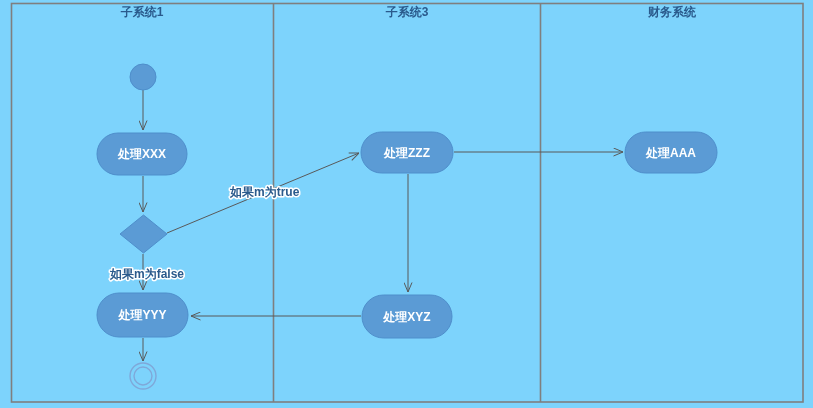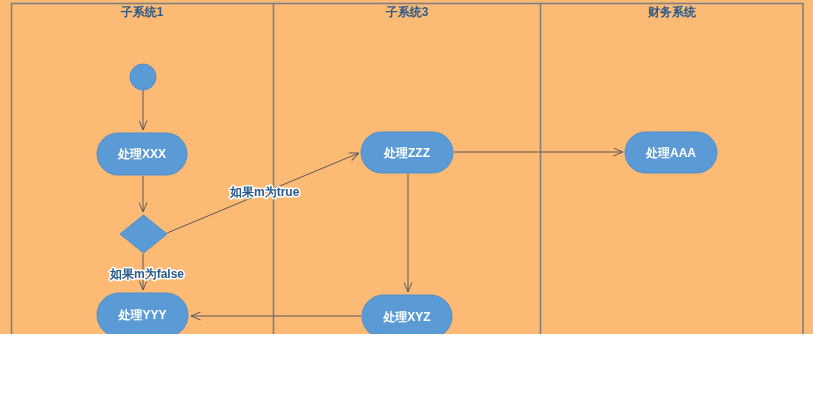--- a/index.html
+++ b/index.html
@@ -1,20 +1,20 @@
 <!DOCTYPE html>
 <html><head>
 <meta charset="utf-8">
 <style>
   html, body { margin: 0; padding: 0; background: #ffffff; }
   .canvas {
     position: relative;
     width: 813px;
-    height: 334px;
-    background: #fdba74;
+    height: 408px;
+    background: #7dd3fc;
     font-family: "Liberation Sans", "DejaVu Sans", sans-serif;
   }
   svg { display: block; }
   text {
     font-family: "Liberation Sans", "DejaVu Sans", sans-serif;
   }
   .lane-title {
     font-size: 12px;
     font-weight: 700;
     fill: #2a5a8c;

